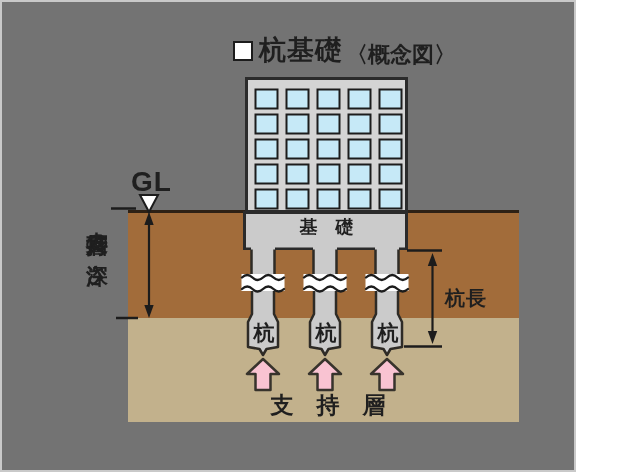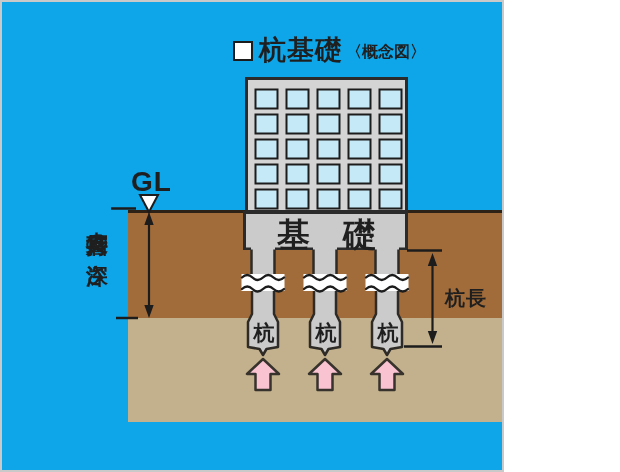--- a/index.html
+++ b/index.html
@@ -8,38 +8,38 @@
     --concrete:#cbcbcb;
     --building:#d4d4d4;
     --window:#c6e9f7;
     --pink:#f9c3d2;
     --ink:#2e2b26;
     --text:#1f1f1f;
     --frame:#c9c9c9;
   }
   html,body{margin:0;padding:0;background:#fff;}
   #stage{
-    position:relative;width:504px;height:472px;box-sizing:border-box;
-    background:#0ea5e9;border:2px solid var(--frame);overflow:hidden;
+    position:relative;width:576px;height:472px;box-sizing:border-box;
+    background:#737373;border:2px solid var(--frame);overflow:hidden;
     font-family:"Liberation Sans","DejaVu Sans",sans-serif;color:var(--text);
   }
   #diagram-svg{position:absolute;left:0;top:0;}
   .lbl{position:absolute;line-height:1;white-space:nowrap;color:var(--text);}
   .title-square{
     position:absolute;left:231px;top:39px;width:20px;height:20px;
     border:2.5px solid #1c1c1c;background:#fff;box-sizing:border-box;
   }
   .title-main{left:257px;top:35px;font-size:27px;font-weight:bold;letter-spacing:1px;}
-  .title-sub{left:344px;top:42px;font-size:16px;font-weight:600;letter-spacing:0px;}
+  .title-sub{left:344px;top:42px;font-size:22px;font-weight:600;letter-spacing:0px;}
   .gl{left:129px;top:166px;font-size:28px;font-weight:600;letter-spacing:1px;}
   .depth-vert{
     left:84px;top:212px;font-size:22px;font-weight:bold;
     writing-mode:vertical-rl;text-orientation:upright;letter-spacing:2px;height:152px;
   }
-  .foundation-lbl{left:243px;top:216px;width:163px;text-align:center;font-size:33px;font-weight:bold;}
+  .foundation-lbl{left:243px;top:216px;width:163px;text-align:center;font-size:18px;font-weight:bold;}
   .pile-lbl{top:320px;width:30px;text-align:center;font-size:21px;font-weight:bold;}
   .pile-lbl.p1{left:247px;} .pile-lbl.p2{left:309px;} .pile-lbl.p3{left:371px;}
   .pile-length-lbl{left:443px;top:286px;font-size:20px;font-weight:bold;letter-spacing:1px;}
   .support-lbl{left:253px;top:392px;width:146px;text-align:center;font-size:23px;font-weight:bold;}
   .win{fill:var(--window);stroke:#1c1c1c;stroke-width:2;}
 </style>
 </head>
 <body>
 
 <div id="stage">
@@ -139,13 +139,14 @@
   <span class="lbl gl">GL</span>
   <span class="lbl depth-vert">支持層の深さ</span>
 
   <span class="lbl foundation-lbl">基　礎</span>
 
   <span class="lbl pile-lbl p1">杭</span>
   <span class="lbl pile-lbl p2">杭</span>
   <span class="lbl pile-lbl p3">杭</span>
 
   <span class="lbl pile-length-lbl">杭長</span>
+  <span class="lbl support-lbl">支　持　層</span>
 </div>
 
 </body></html>

